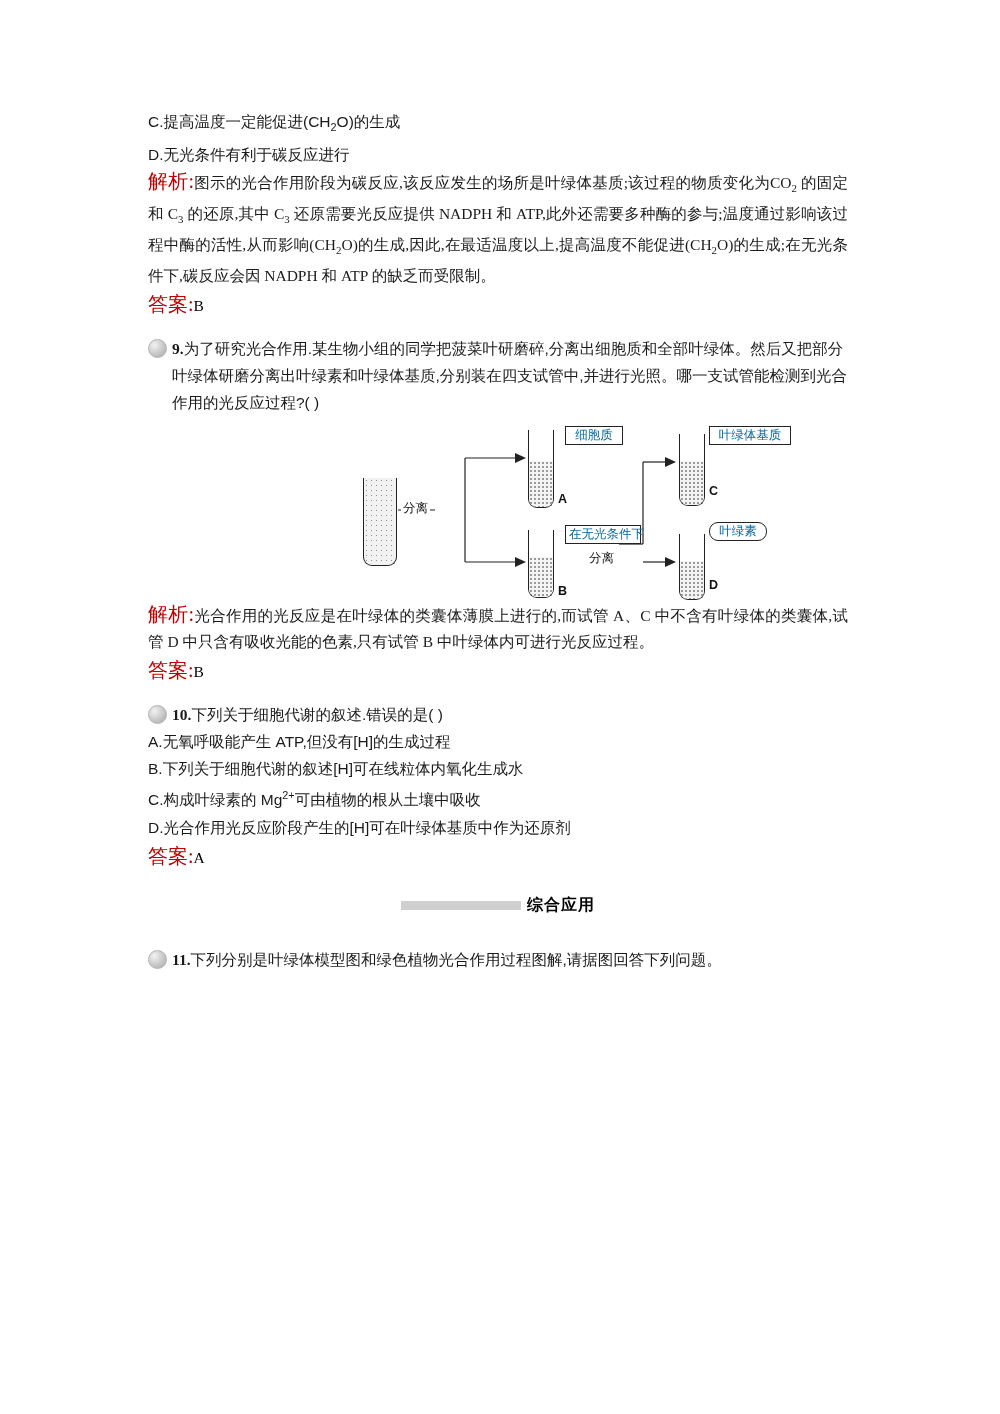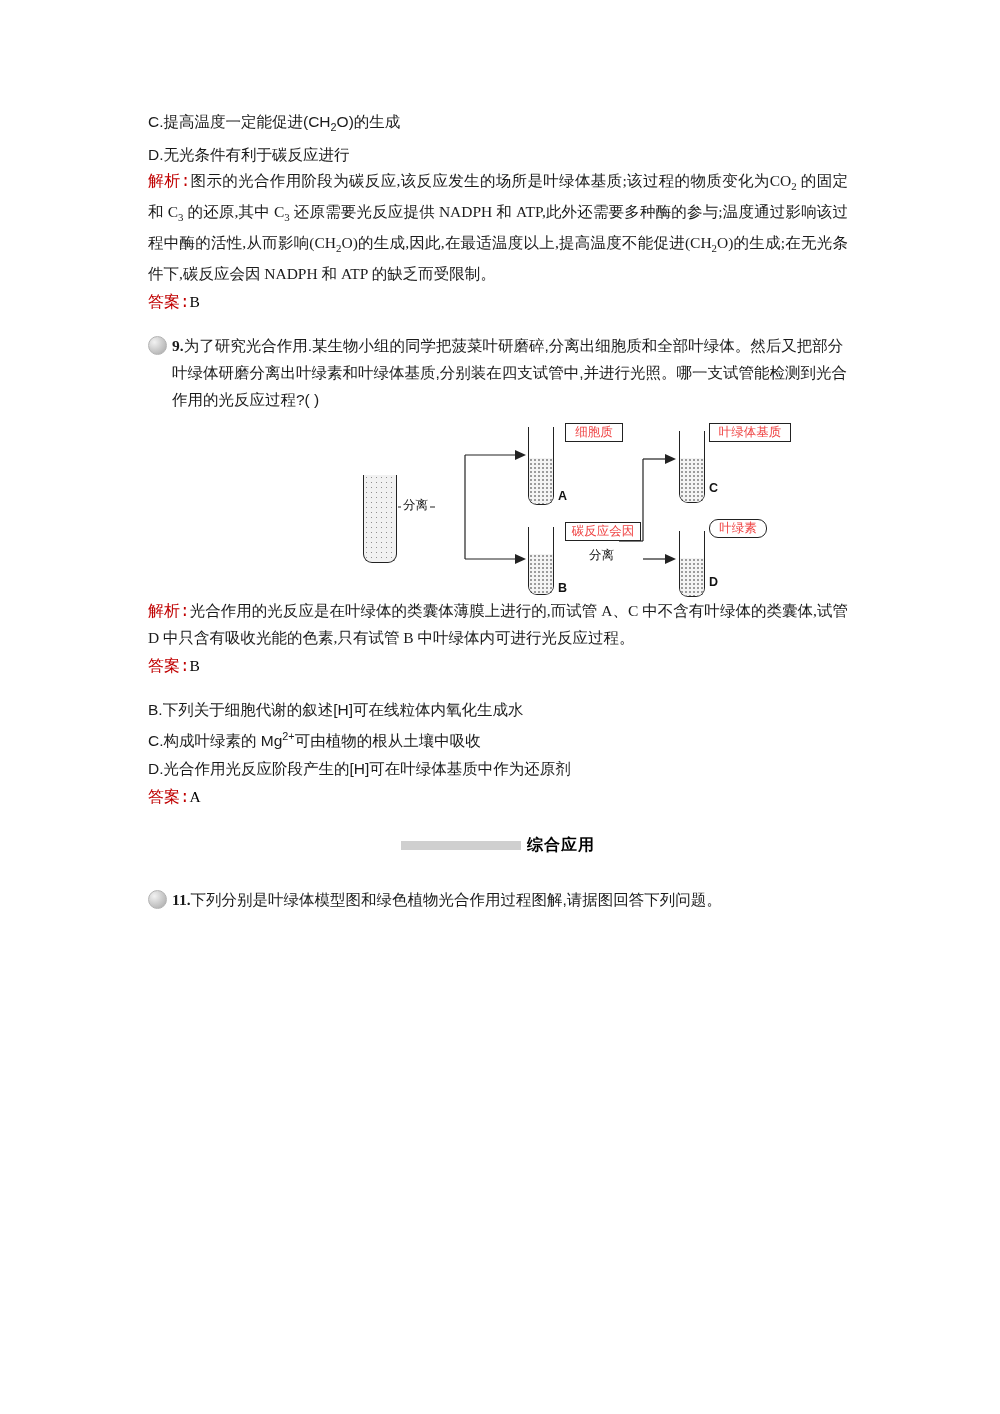--- a/index.html
+++ b/index.html
@@ -25,22 +25,22 @@
   .para {
     font-family: "Liberation Serif", serif;
     font-size: 15.5px;
     line-height: 26px;
     color: #1a1a1a;
     text-align: justify;
     margin: 0;
   }
   .tag {
     color: #c00000;
-    font-family: Liberation Mono, monospace;
-    font-size: 16px;
+    font-family: Liberation Serif, serif;
+    font-size: 20px;
   }
   .ans {
     font-family: "Liberation Serif", serif;
     font-size: 15.5px;
     line-height: 26px;
     margin: 2px 0 0 0;
   }
   .qblock {
     margin-top: 16px;
   }
@@ -132,21 +132,21 @@
     font-weight: bold;
     color: #111;
   }
   .boxlabel {
     position: absolute;
     box-sizing: border-box;
     border: 1px solid #222;
     background: #fff;
     font-family: "Liberation Sans", sans-serif;
     font-size: 12.5px;
-    color: #ef4444;
+    color: #0369a1;
     text-align: center;
     line-height: 17px;
     padding: 0 3px;
     white-space: nowrap;
   }
   .fl {
     position: absolute;
     font-family: "Liberation Sans", sans-serif;
     font-size: 12.5px;
     color: #111;
@@ -207,21 +207,21 @@
         <div class="tube" style="left:185px; top:8px; width:26px; height:78px;">
           <div class="fill" style="height:46px;"></div>
         </div>
         <div class="tube-label" style="left:215px; top:70px;">A</div>
         <div class="boxlabel" style="left:222px; top:4px; width:58px; height:19px;">细胞质</div>
 
         <div class="tube" style="left:185px; top:108px; width:26px; height:78px; height:68px;">
           <div class="fill" style="height:40px;"></div>
         </div>
         <div class="tube-label" style="left:215px; top:162px;">B</div>
-        <div class="boxlabel" style="left:222px; top:103px; width:76px; height:19px;">碳反应会因</div>
+        <div class="boxlabel" style="left:222px; top:103px; width:76px; height:19px;">在无光条件下</div>
         <div class="fl" style="left:246px; top:128px;">分离</div>
 
         <div class="tube" style="left:336px; top:12px; width:26px; height:72px;">
           <div class="fill" style="height:44px;"></div>
         </div>
         <div class="tube-label" style="left:366px; top:62px;">C</div>
         <div class="boxlabel" style="left:366px; top:4px; width:82px; height:19px;">叶绿体基质</div>
 
         <div class="tube" style="left:336px; top:112px; width:26px; height:66px;">
           <div class="fill" style="height:38px;"></div>
@@ -235,20 +235,25 @@
 
     <p class="para">
       <span class="tag">解析:</span><span>光合作用的光反应是在叶绿体的类囊体薄膜上进行的,而试管 A、C 中不含有叶绿体的类囊体,试管 D 中只含有吸收光能的色素,只有试管 B 中叶绿体内可进行光反应过程。</span>
     </p>
     <p class="ans">
       <span class="tag">答案:</span><span>B</span>
     </p>
   </div>
 
   <div class="qblock">
+    <div class="qnum-row">
+      <span class="bullet"></span>
+      <div class="qtext"><b>10.</b><span>下列关于细胞代谢的叙述.错误的是(        )</span></div>
+    </div>
+    <div class="opt">A.无氧呼吸能产生 ATP,但没有[H]的生成过程</div>
     <div class="opt">B.下列关于细胞代谢的叙述[H]可在线粒体内氧化生成水</div>
     <div class="opt">C.构成叶绿素的 Mg<sup>2+</sup>可由植物的根从土壤中吸收</div>
     <div class="opt">D.光合作用光反应阶段产生的[H]可在叶绿体基质中作为还原剂</div>
 
     <p class="ans">
       <span class="tag">答案:</span><span>A</span>
     </p>
   </div>
 
   <div class="sect-head">

